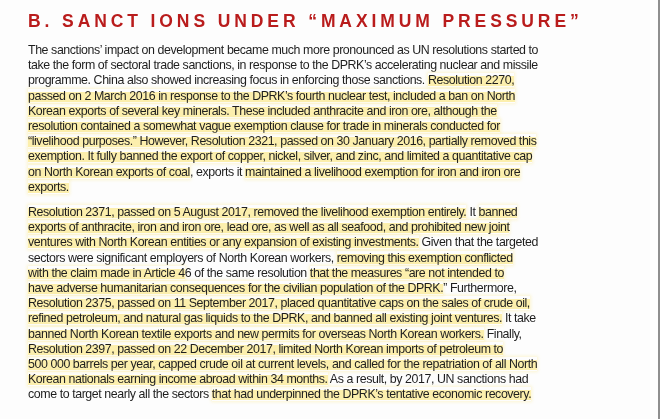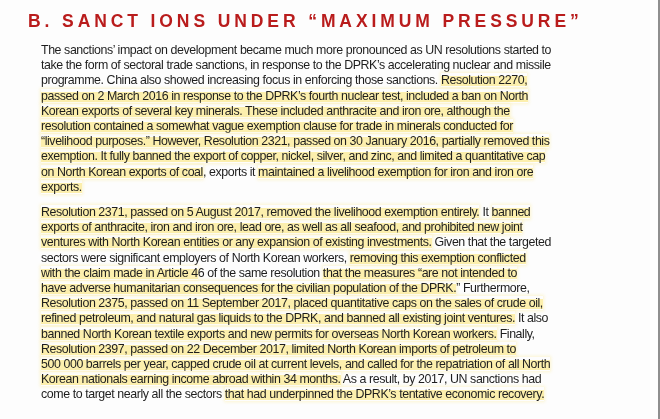--- a/index.html
+++ b/index.html
@@ -13,21 +13,21 @@
   .page-edge {
     position: absolute; top: 0; right: 0; width: 2px; height: 419px;
     background: #8e8e8e;
   }
   .doc { position: absolute; left: 28px; top: 0; width: 560px; }
   .heading {
     position: absolute; top: 11px; left: 0;
     font-size: 17.5px; font-weight: bold; letter-spacing: 3.9px;
     color: #b91c1c; white-space: nowrap;
   }
-  .para { position: absolute; left: 0; width: 560px; margin-left: 13px; }
+  .para { position: absolute; left: 0; width: 560px; }
   .line {
     display: block; height: 15.2px; line-height: 15.2px;
     font-size: 12.4px; white-space: nowrap; letter-spacing: -0.42px;
   }
   .hl {
     background: linear-gradient(to bottom, rgba(255,255,255,0) 18%, #fcefad 18%, #fcefad 92%, rgba(255,255,255,0) 92%);
     box-shadow: 0 0 3px 1px rgba(252,239,173,0.55);
   }
 </style>
 </head>
@@ -50,20 +50,20 @@
       <span class="line"><span class="hl">exports.</span></span>
     </div>
   <div class="para" id="para-1" style="top:205px;">
       <span class="line"><span class="hl">Resolution 2371, passed on 5 August 2017, removed the livelihood exemption entirely.</span><span> It </span><span class="hl">banned</span></span>
       <span class="line"><span class="hl">exports of anthracite, iron and iron ore, lead ore, as well as all seafood, and prohibited new joint</span></span>
       <span class="line"><span class="hl">ventures with North Korean entities or any expansion of existing investments.</span><span> Given that the targeted</span></span>
       <span class="line"><span>sectors were significant employers of North Korean workers, </span><span class="hl">removing this exemption conflicted</span></span>
       <span class="line"><span class="hl">with the claim made in Article 4</span><span>6 of the same resolution </span><span class="hl">that the measures “are not intended to</span></span>
       <span class="line"><span class="hl">have adverse humanitarian consequences for the civilian population of the DPRK.</span><span>” Furthermore,</span></span>
       <span class="line"><span class="hl">Resolution 2375, passed on 11 September 2017, placed quantitative caps on the sales of crude oil,</span></span>
-      <span class="line"><span class="hl">refined petroleum, and natural gas liquids to the DPRK, and banned all existing joint ventures.</span><span> It also</span></span>
+      <span class="line"><span class="hl">refined petroleum, and natural gas liquids to the DPRK, and banned all existing joint ventures.</span><span> It take</span></span>
       <span class="line"><span class="hl">banned North Korean textile exports and new permits for overseas North Korean workers.</span><span> Finally,</span></span>
       <span class="line"><span class="hl">Resolution 2397, passed on 22 December 2017, limited North Korean imports of petroleum to</span></span>
       <span class="line"><span class="hl">500 000 barrels per year, capped crude oil at current levels, and called for the repatriation of all North</span></span>
       <span class="line"><span class="hl">Korean nationals earning income abroad within 34 months.</span><span> As a result, by 2017, UN sanctions had</span></span>
       <span class="line"><span>come to target nearly all the sectors </span><span class="hl">that had underpinned the DPRK’s tentative economic recovery.</span></span>
     </div>
 </div>
 
 </body></html>

